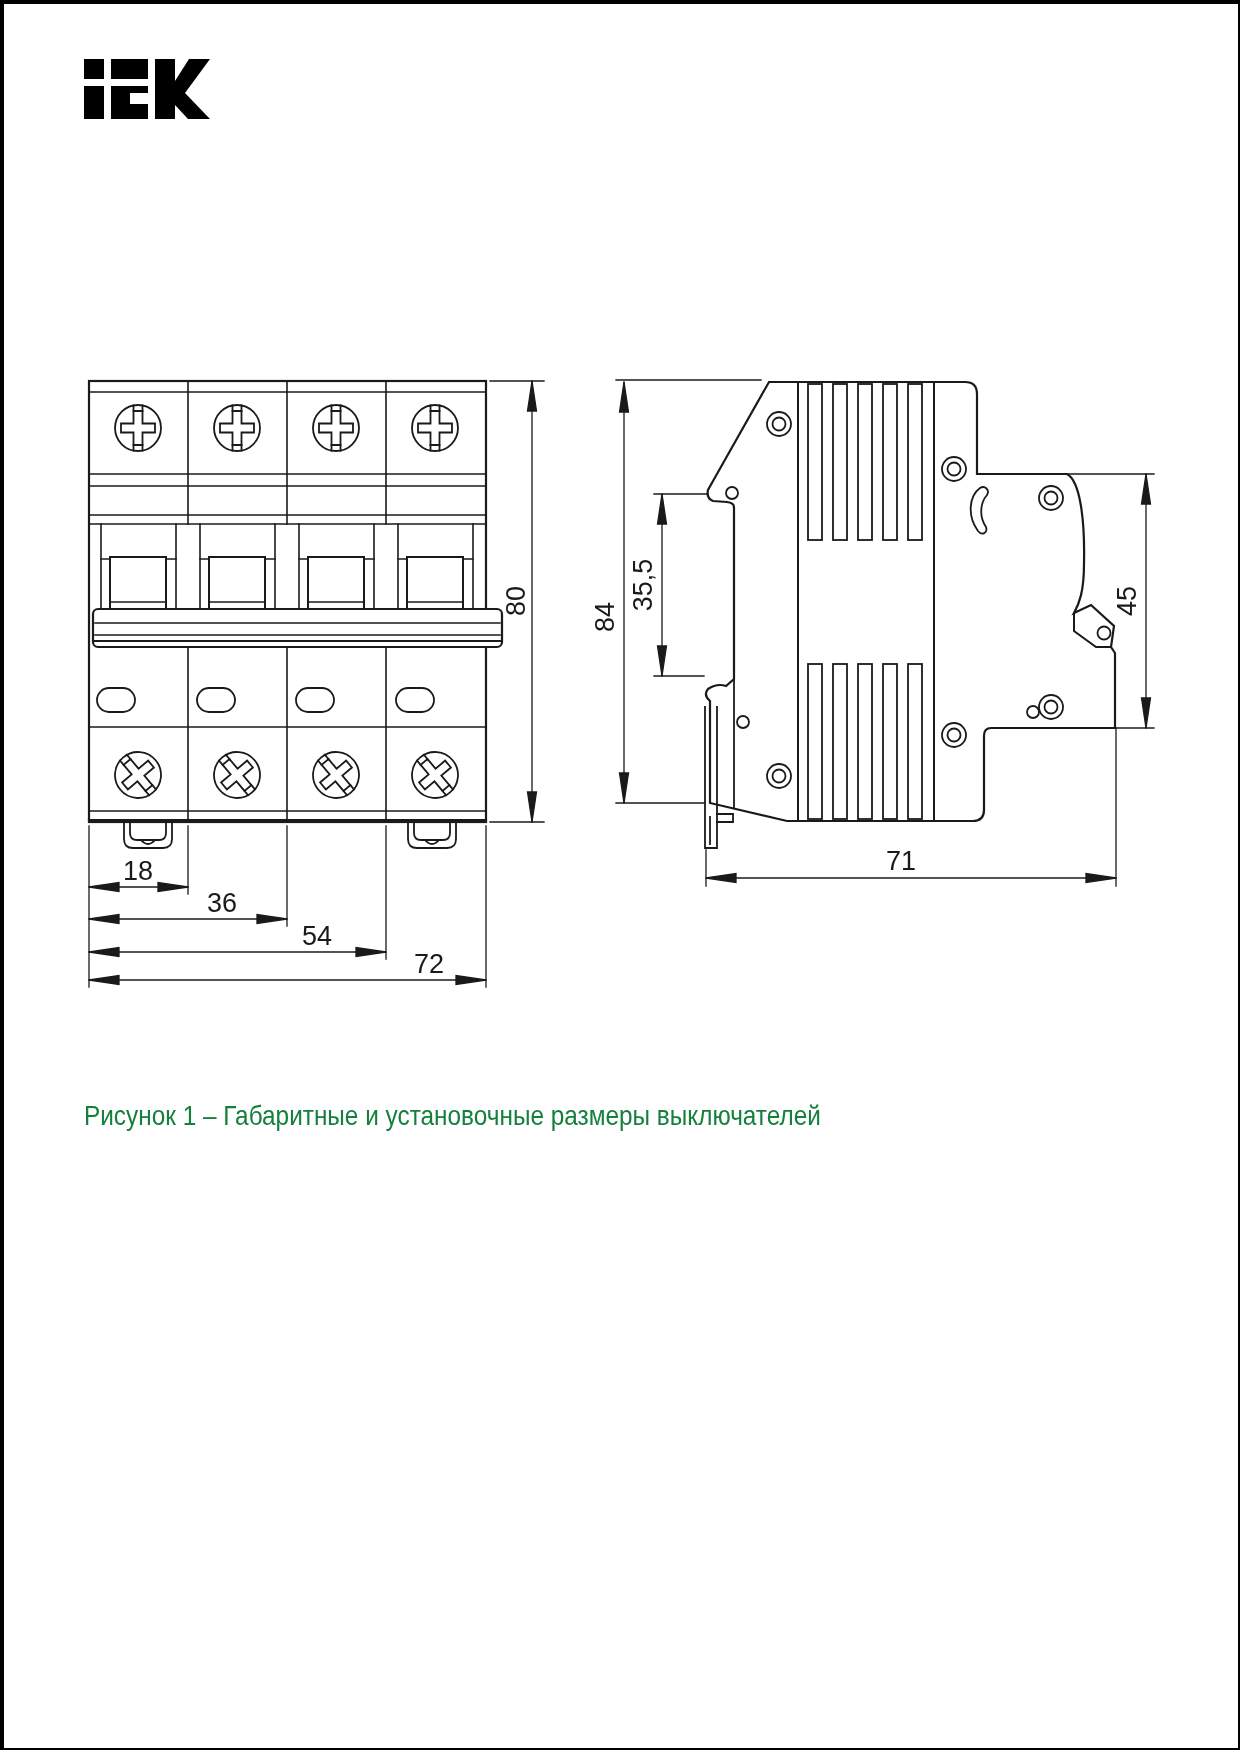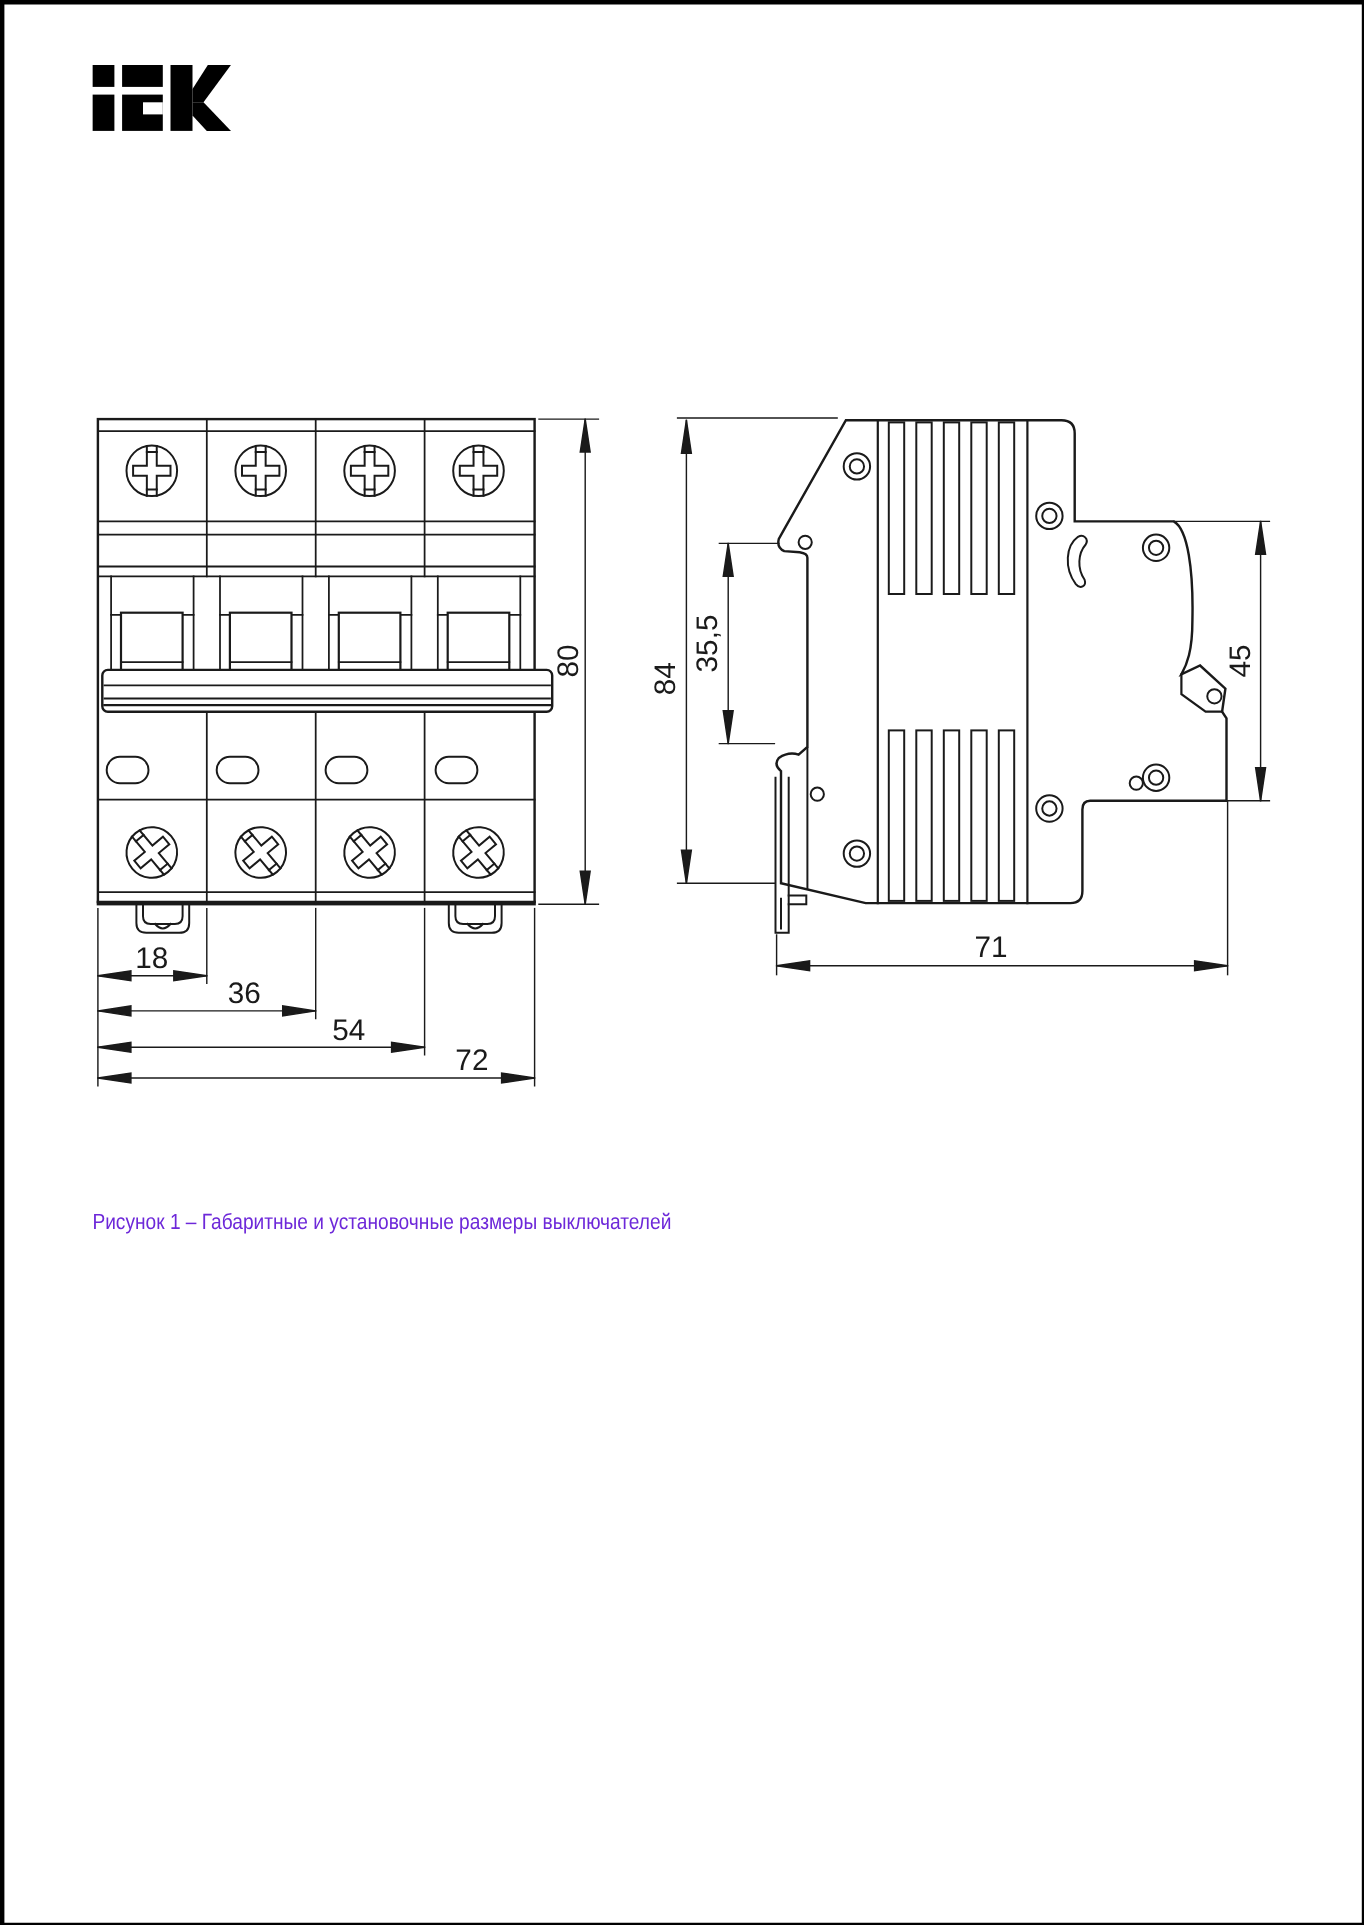--- a/index.html
+++ b/index.html
@@ -15,21 +15,21 @@
   }
   .logo{position:absolute;left:80px;top:55px;width:126px;height:60px;}
   .drawing{position:absolute;left:0;top:0;width:1240px;height:1060px;}
   svg text{
     font-family:"Liberation Sans", sans-serif;
     fill:#1a1a1a;
     font-size:27px;
   }
   .caption{
     position:absolute;left:80px;top:1096px;width:1100px;
-    font-size:20px;color:#6d28d9;
+    font-size:28px;color:#15803d;
     white-space:nowrap;
   }
   .caption .inner{display:inline-block;transform:scaleX(0.87);transform-origin:left center;}
 </style>
 </head>
 <body>
 
 <div class="page">
 
   <svg class="logo" viewBox="0 0 126 60" role="img" aria-label="IEK">

